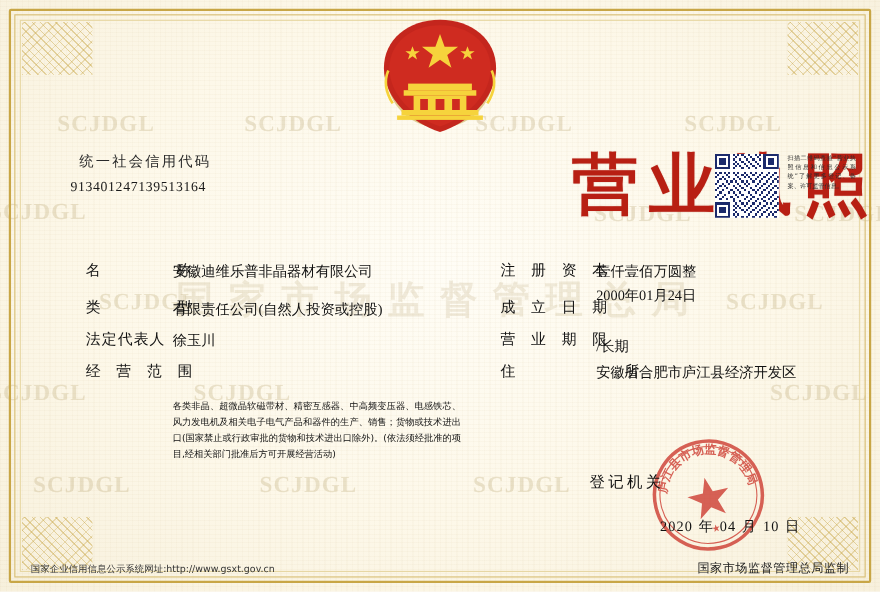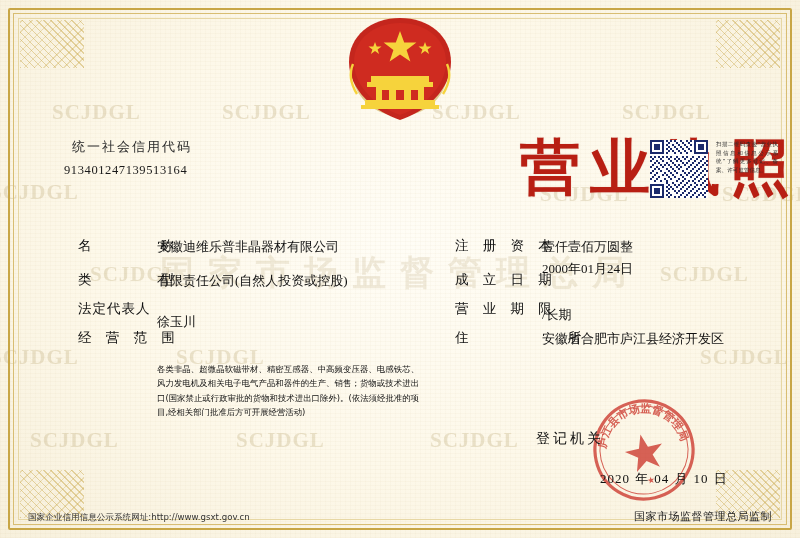--- a/index.html
+++ b/index.html
@@ -511,21 +511,21 @@
 
   <div class="fields">
 
     <div class="lbl sp3" style="left:78px; top:237px;">名　　称</div>
     <div class="val" style="left:157px; top:238px;">安徽迪维乐普非晶器材有限公司</div>
 
     <div class="lbl sp3" style="left:78px; top:271px;">类　　型</div>
     <div class="val" style="left:157px; top:272px;">有限责任公司(自然人投资或控股)</div>
 
     <div class="lbl" style="left:78px; top:300px; letter-spacing:1px;">法定代表人</div>
-    <div class="val" style="left:157px; top:313px;">徐玉川</div>
+    <div class="val" style="left:157px; top:301px;">徐玉川</div>
 
     <div class="lbl sp2" style="left:78px; top:329px;">经 营 范 围</div>
     <div class="scope-text">各类非晶、超微晶软磁带材、精密互感器、中高频变压器、电感铁芯、风力发电机及相关电子电气产品和器件的生产、销售；货物或技术进出口(国家禁止或行政审批的货物和技术进出口除外)。(依法须经批准的项目,经相关部门批准后方可开展经营活动)</div>
 
     <div class="lbl sp2" style="left:455px; top:237px;">注 册 资 本</div>
     <div class="val" style="left:542px; top:238px;">壹仟壹佰万圆整</div>
 
     <div class="lbl sp2" style="left:455px; top:271px;">成 立 日 期</div>
     <div class="val" style="left:542px; top:260px; font-family:'Liberation Serif',serif;">2000年01月24日</div>
 

